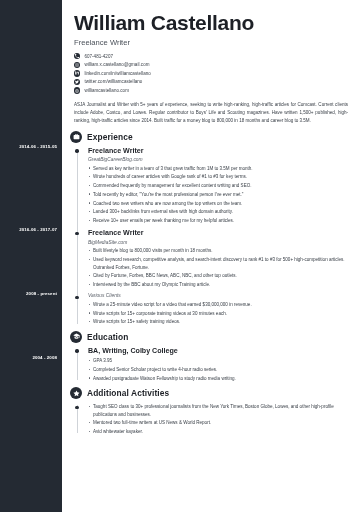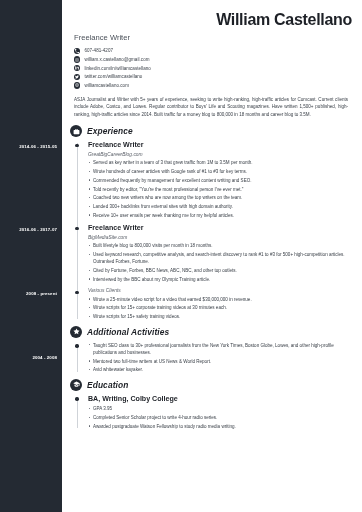--- a/index.html
+++ b/index.html
@@ -29,26 +29,25 @@
   }
 
   
   .main {
     flex: 1;
     padding: 12px 10px 0 12px;
     position: relative;
   }
 
   .name {
-    font-size: 16px;
+    font-size: 21px;
     font-weight: bold;
     color: #1d2026;
     letter-spacing: -0.3px;
     line-height: 1.05;
-    text-align: right;
   }
   .title {
     font-size: 7.6px;
     color: #4a5059;
     margin-top: 4px;
     margin-bottom: 6px;
   }
 
   
   .contacts { margin-bottom: 7px; }
@@ -77,21 +76,20 @@
     margin-bottom: 6px;
   }
 
   
   .section { margin-bottom: 2px; }
   .sec-head {
     display: flex;
     align-items: center;
     gap: 5px;
     margin: 4px 0 4px -4px;
-    font-style: italic;
   }
   .sec-icon {
     width: 12px; height: 12px; border-radius: 50%;
     background: #242a33;
     display: flex; align-items: center; justify-content: center;
     flex: 0 0 12px;
   }
   .sec-icon svg { width: 7px; height: 7px; fill: #ffffff; display:block; }
   .sec-title {
     font-size: 8.4px;
@@ -256,50 +254,50 @@
                 <li>Wrote scripts for 15+ corporate training videos at 30 minutes each.</li>
                 <li>Wrote scripts for 15+ safety training videos.</li>
               </ul>
             </div>
           </div>
         </div>
         <div class="section">
           <div class="sec-head">
             <span class="sec-icon">
               <svg viewBox="0 0 24 24">
+                <path d="M12 2 1 8l11 6 9-4.9V16h2V8L12 2zM5 12.2V16c0 1.9 3.1 3.5 7 3.5s7-1.6 7-3.5v-3.8l-7 3.8-7-3.8z"></path>
+              </svg>
+            </span>
+            <span class="sec-title">Education</span>
+          </div>
+          <div class="entries">
+            <div class="entry">
+              <div class="entry-role">BA, Writing, Colby College</div>
+              <ul class="bullets">
+                <li>GPA 3.95</li>
+                <li>Completed Senior Scholar project to write 4-hour radio series.</li>
+                <li>Awarded postgraduate Watson Fellowship to study radio media writing.</li>
+              </ul>
+            </div>
+          </div>
+        </div>
+        <div class="section">
+          <div class="sec-head">
+            <span class="sec-icon">
+              <svg viewBox="0 0 24 24">
                 <path d="M12 1.5l3.2 6.6 7.3 1-5.3 5.1 1.3 7.3L12 18l-6.5 3.5 1.3-7.3L1.5 9.1l7.3-1L12 1.5z"></path>
               </svg>
             </span>
             <span class="sec-title">Additional Activities</span>
           </div>
           <div class="entries">
             <div class="entry">
               <ul class="bullets">
                 <li>Taught SEO class to 30+ professional journalists from the New York Times, Boston Globe, Lowes, and other high-profile publications and businesses.</li>
                 <li>Mentored two full-time writers at US News &amp; World Report.</li>
                 <li>Avid whitewater kayaker.</li>
               </ul>
             </div>
           </div>
         </div>
-        <div class="section">
-          <div class="sec-head">
-            <span class="sec-icon">
-              <svg viewBox="0 0 24 24">
-                <path d="M12 2 1 8l11 6 9-4.9V16h2V8L12 2zM5 12.2V16c0 1.9 3.1 3.5 7 3.5s7-1.6 7-3.5v-3.8l-7 3.8-7-3.8z"></path>
-              </svg>
-            </span>
-            <span class="sec-title">Education</span>
-          </div>
-          <div class="entries">
-            <div class="entry">
-              <div class="entry-role">BA, Writing, Colby College</div>
-              <ul class="bullets">
-                <li>GPA 3.95</li>
-                <li>Completed Senior Scholar project to write 4-hour radio series.</li>
-                <li>Awarded postgraduate Watson Fellowship to study radio media writing.</li>
-              </ul>
-            </div>
-          </div>
-        </div>
       </div>
   </div>
 </div>
 
 </body></html>

